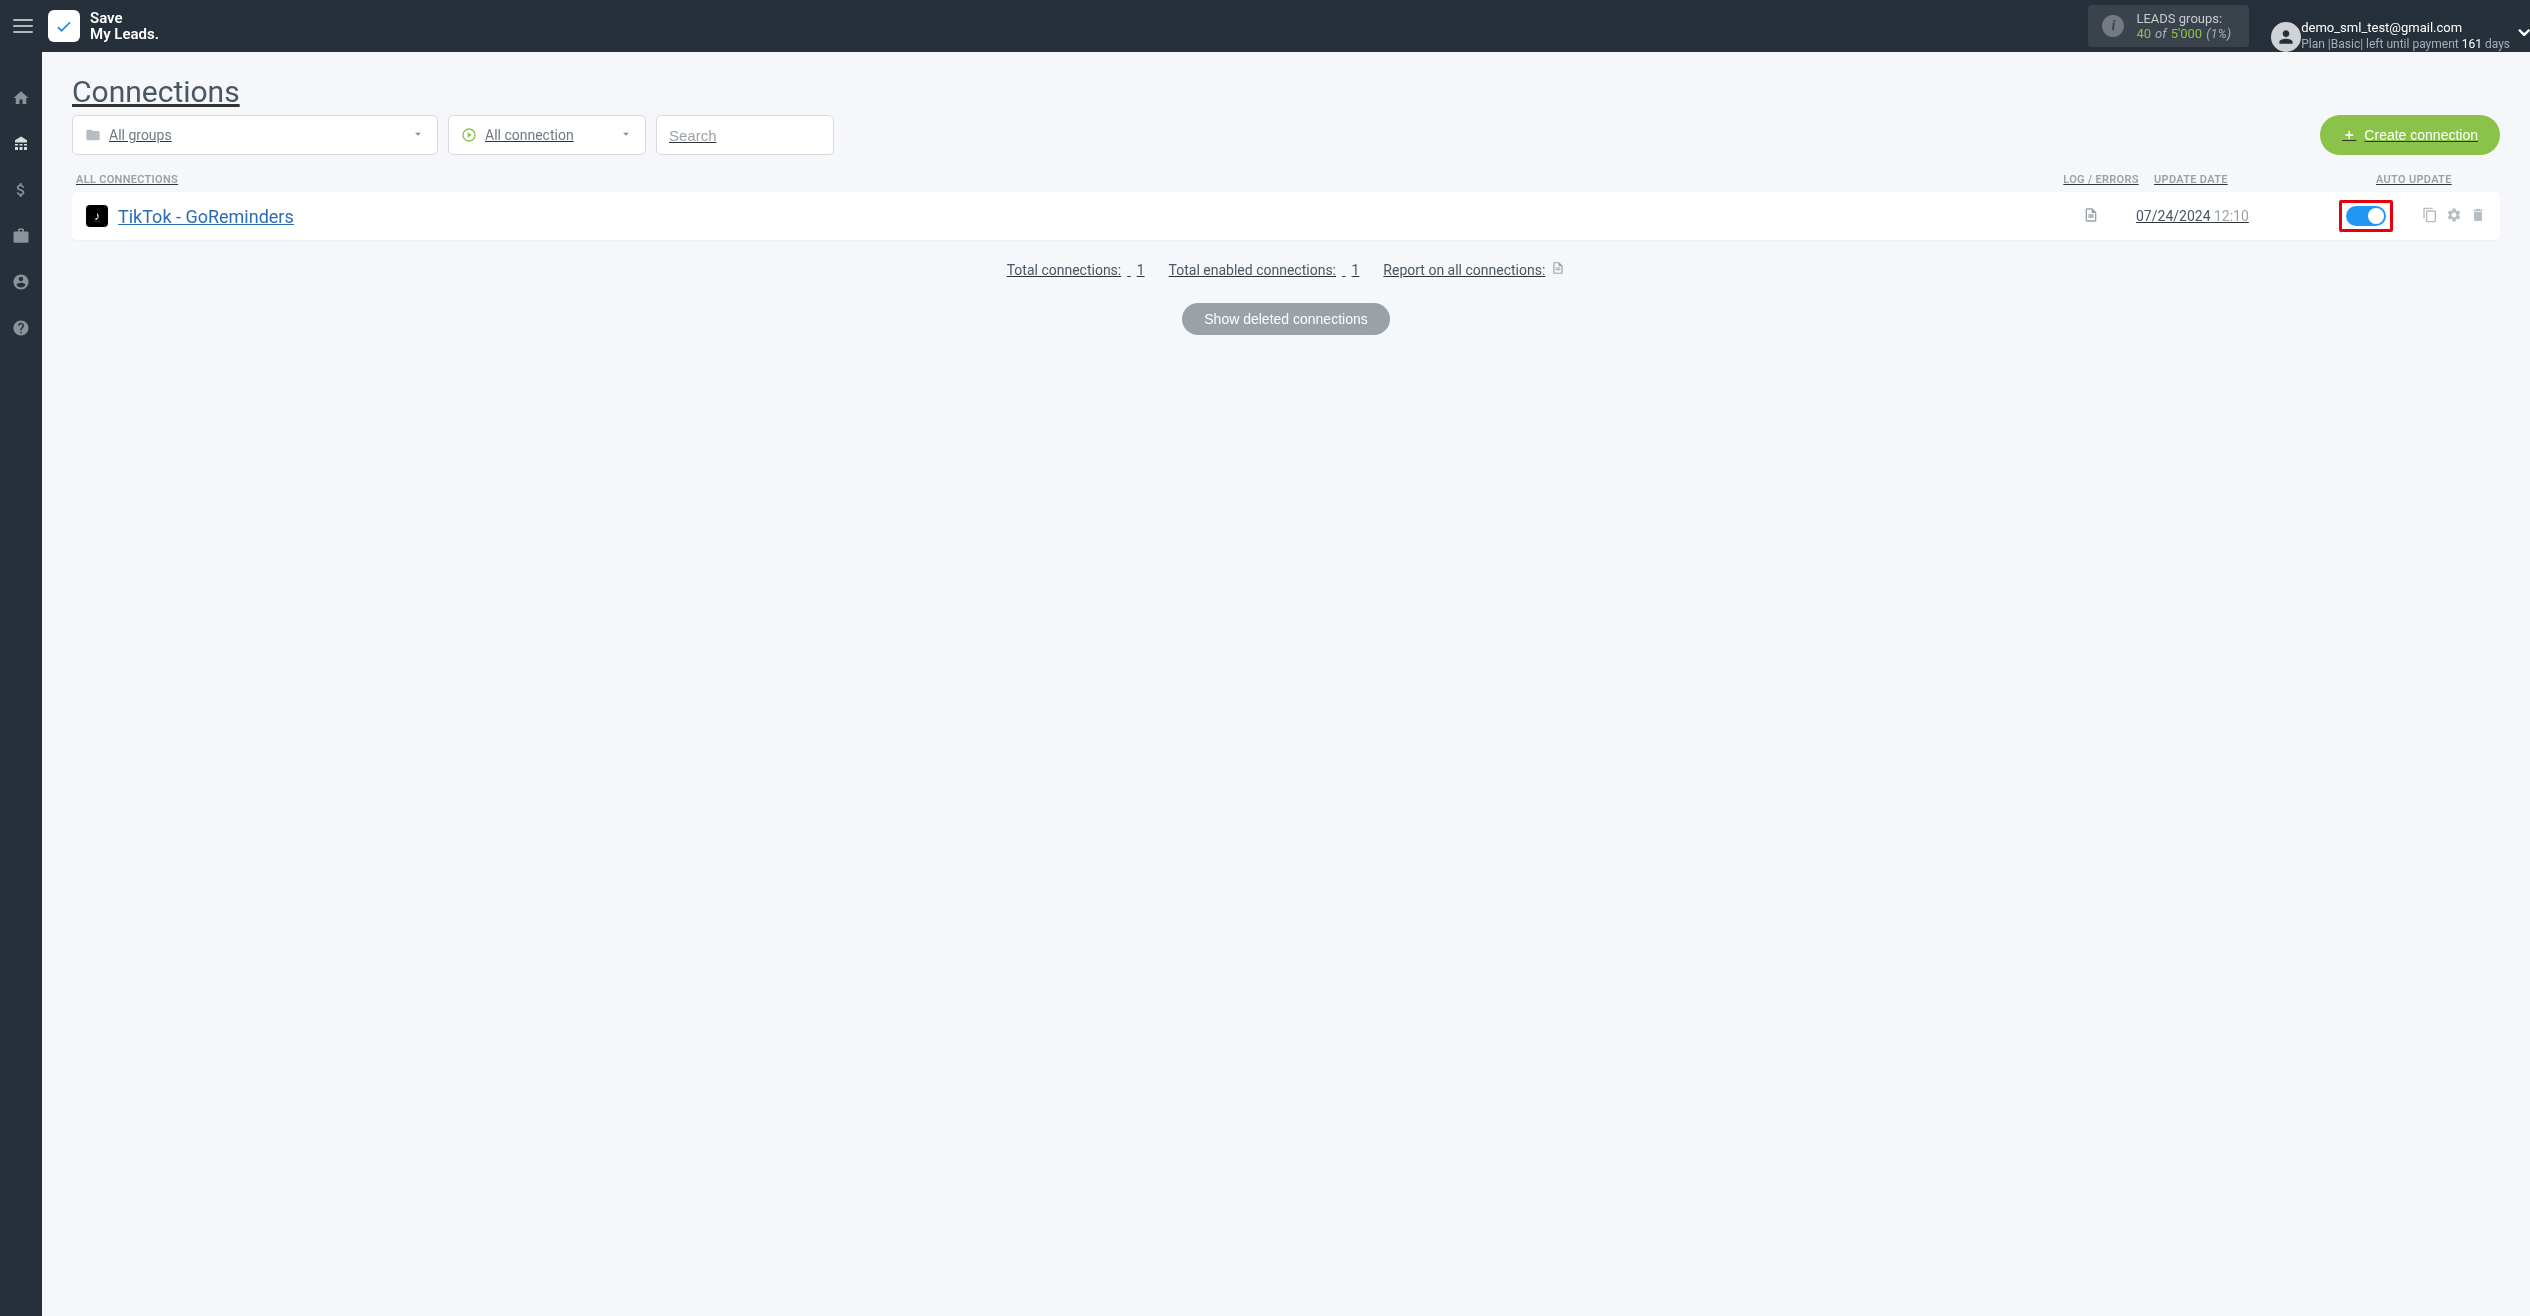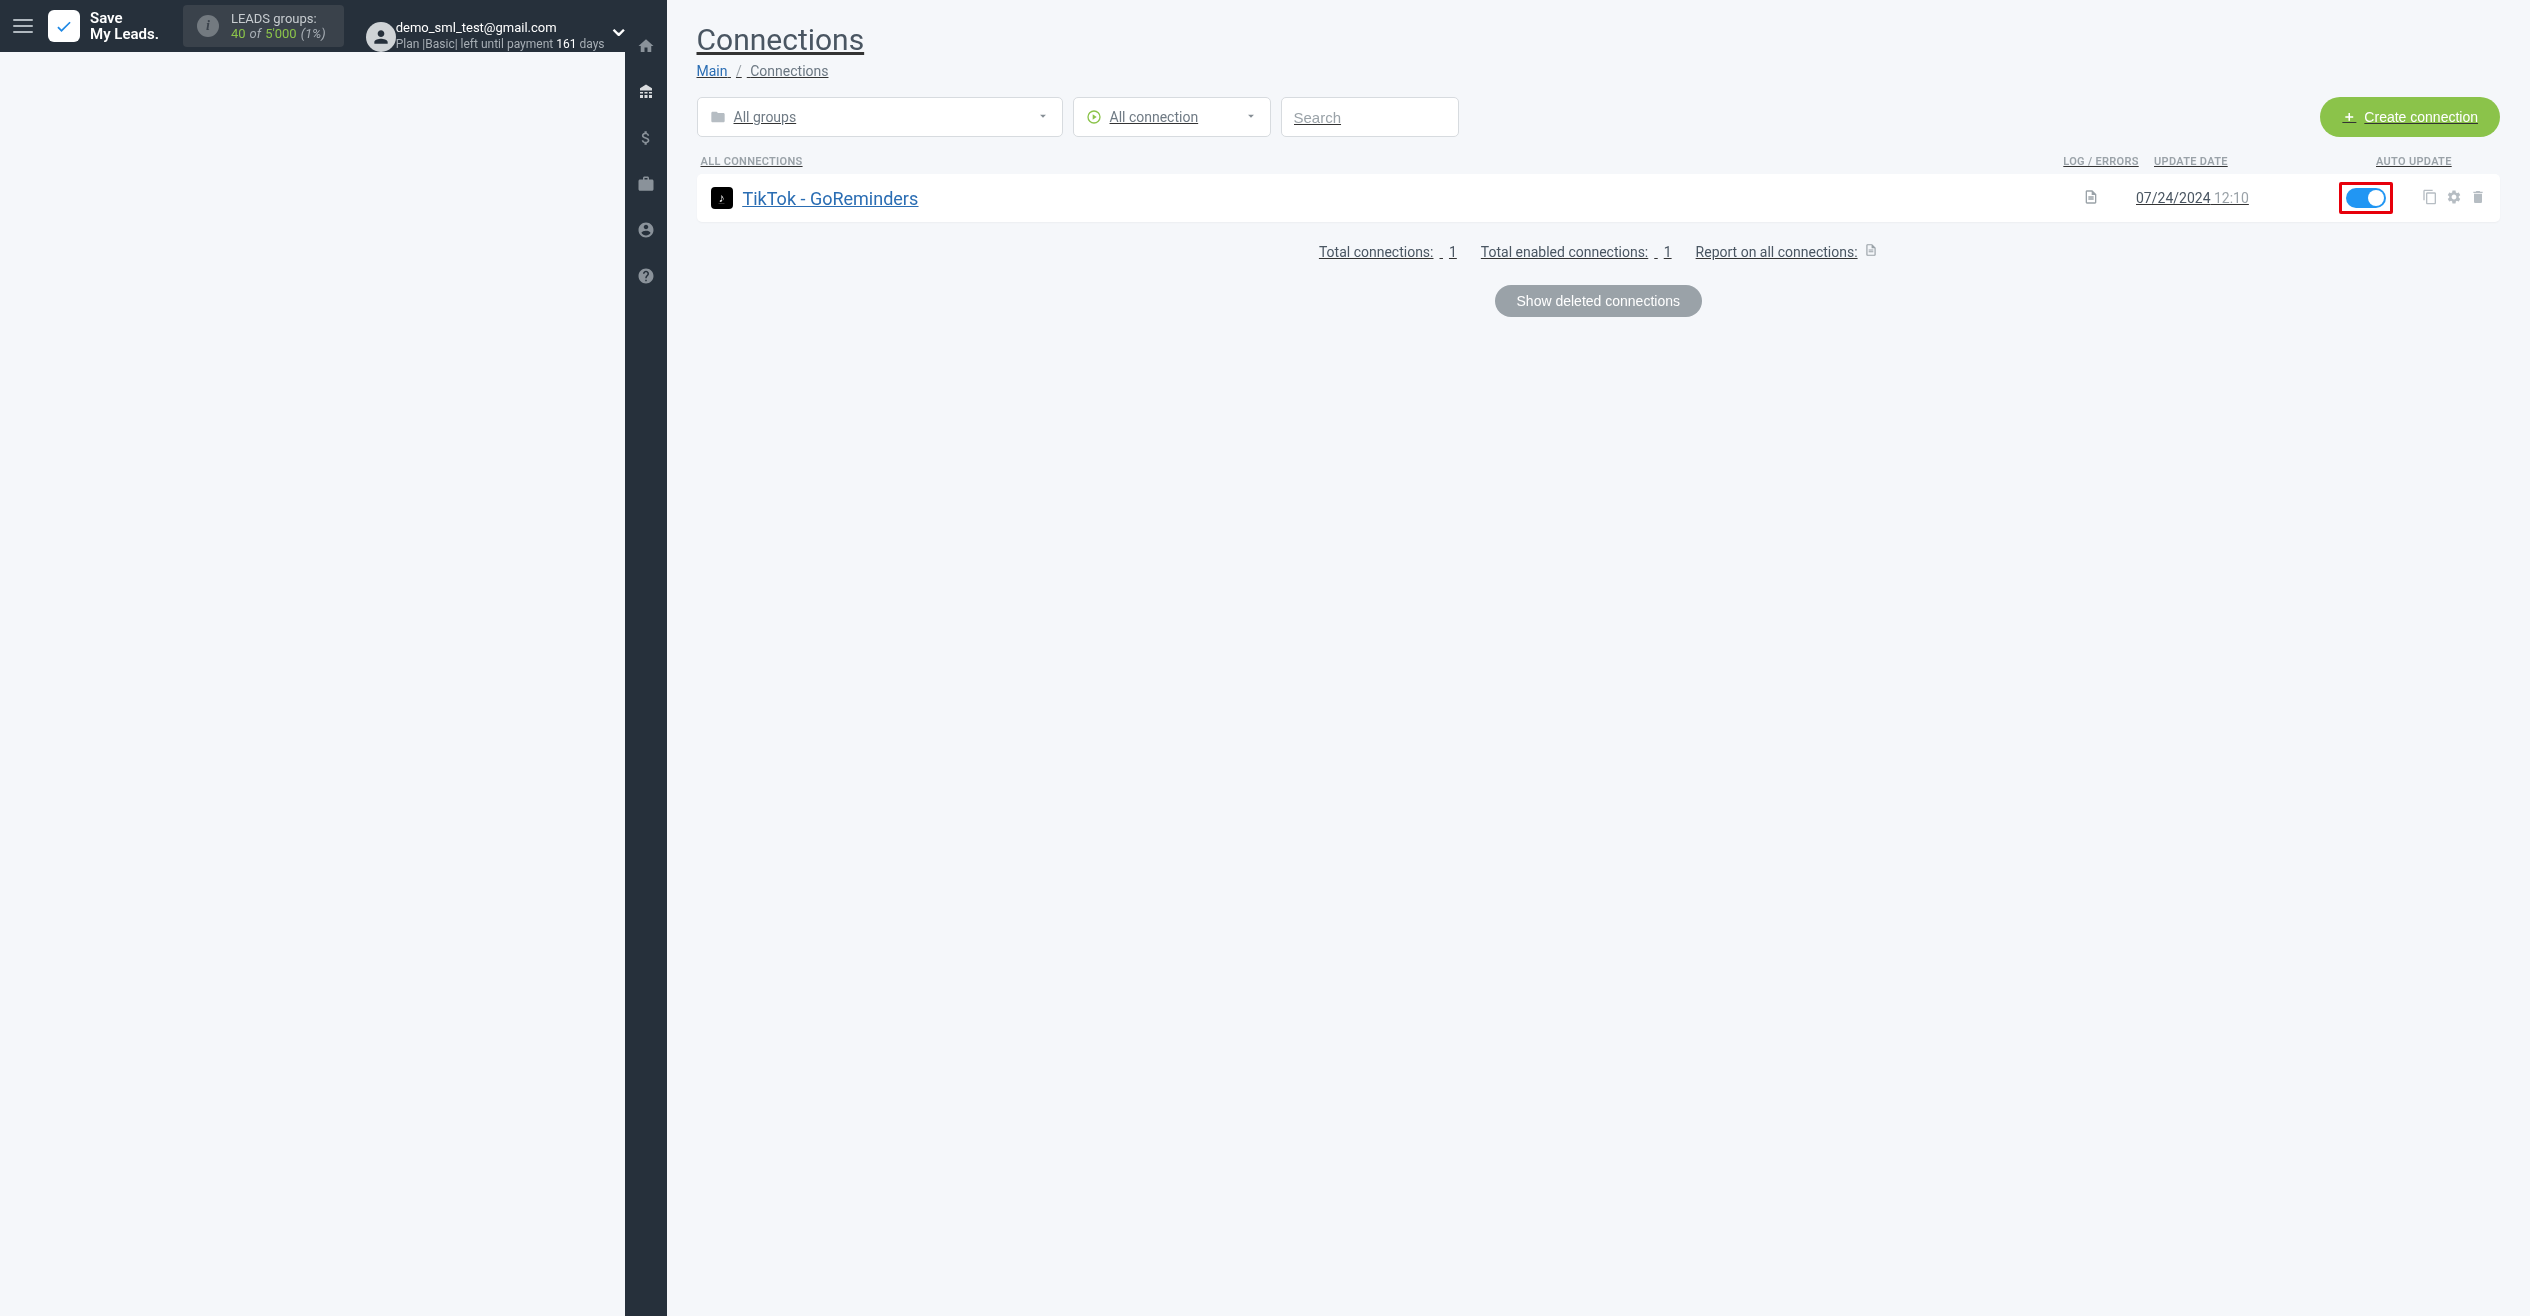--- a/index.html
+++ b/index.html
@@ -3,21 +3,21 @@
 <meta charset="utf-8">
 <style>
   * { box-sizing: border-box; margin: 0; padding: 0; }
   body {
     font-family: -apple-system, BlinkMacSystemFont, "Segoe UI", Roboto, "Helvetica Neue", Arial, sans-serif;
     background: #f5f7fa;
     color: #333;
     font-size: 14px;
     overflow: hidden;
   }
-  .app { display: flex; flex-direction: row; height: 100vh; width: 100vw; justify-content: space-between; }
+  .app { display: flex; flex-direction: column; height: 100vh; width: 100vw; justify-content: space-between; }
 
   
   .topbar {
     height: 52px;
     background: #26303b;
     color: #fff;
     display: flex;
     align-items: center;
     padding: 0 10px;
     gap: 12px;
@@ -250,25 +250,20 @@
       </div>
       <div class="nav-icon">
         <svg viewBox="0 0 24 24">
             <path d="M12 2C6.48 2 2 6.48 2 12s4.48 10 10 10 10-4.48 10-10S17.52 2 12 2zm1 17h-2v-2h2v2zm2.07-7.75l-.9.92C13.45 12.9 13 13.5 13 15h-2v-.5c0-1.1.45-2.1 1.17-2.83l1.24-1.26c.37-.36.59-.86.59-1.41 0-1.1-.9-2-2-2s-2 .9-2 2H8c0-2.21 1.79-4 4-4s4 1.79 4 4c0 .88-.36 1.68-.93 2.25z"></path>
           </svg>
       </div>
     </div>
 
     <div class="main">
       <h1 class="page-title">Connections</h1>
-      <div class="breadcrumb">
-        <a href="#">Main</a>
-        <span class="sep">/</span>
-        <span>Connections</span>
-      </div>
 
       <div class="filters-row">
         <div class="select-box groups-select">
           <span class="sicon">
             <svg viewBox="0 0 24 24" width="16" height="16">
                 <path fill="#b6bdc3" d="M10 4H4c-1.1 0-2 .9-2 2v12c0 1.1.9 2 2 2h16c1.1 0 2-.9 2-2V8c0-1.1-.9-2-2-2h-8l-2-2z"></path>
               </svg>
           </span>
           <span class="label">All groups</span>
           <span class="chev">

